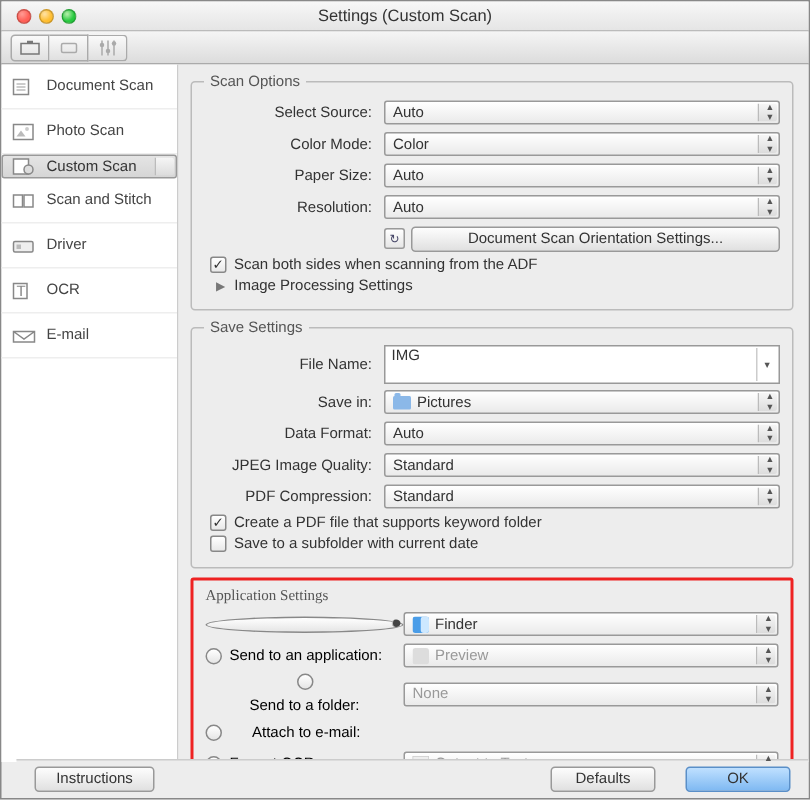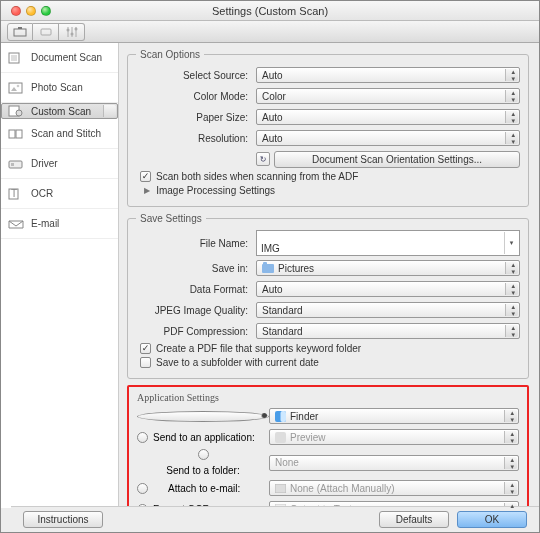--- a/index.html
+++ b/index.html
@@ -23,21 +23,21 @@
 .sicon { width: 18px; height: 14px; display: flex; align-items: center; justify-content: center; }
 .content { flex: 1; padding: 6px 10px 4px 8px; overflow: hidden; background: #ededed; }
 fieldset { border: 1px solid #bbb; border-radius: 3px; margin-bottom: 6px; padding: 6px 8px 8px 8px; background: #ededed; }
 legend { font-size: 10px; color: #555; padding: 0 4px; }
 .row { display: flex; align-items: center; margin-bottom: 3px; min-height: 18px; }
 .lbl { width: 120px; text-align: right; padding-right: 8px; color: #333; font-size: 10px; }
 .sel { flex: 1; height: 16px; border: 1px solid #999; border-radius: 2px; background: linear-gradient(#fff,#eaeaea); position: relative; display: flex; align-items: center; padding: 0 16px 0 5px; font-size: 10px; color: #333; }
 .sel.dim { color: #999; }
 .sel::after { content: ""; position: absolute; right: 1px; top: 1px; bottom: 1px; width: 12px; border-left: 1px solid #bbb; background: linear-gradient(#f6f6f6,#dcdcdc); border-radius: 0 2px 2px 0; }
 .selarrow { position: absolute; right: 4px; top: 50%; transform: translateY(-50%); font-size: 7px; line-height: 7px; color: #555; z-index: 1; text-align: center; }
-.txt { flex: 1; height: 16px; border: 1px solid #999; background: #fff; padding: 12px 4px; font-size: 10px; color: #333; display: flex; align-items: flex-start; }
+.txt { flex: 1; height: 16px; border: 1px solid #999; background: #fff; padding: 12px 4px; font-size: 10px; color: #333; display: flex; align-items: flex-end; }
 .txtarrow { width: 14px; border-left: 1px solid #ccc; text-align: center; font-size: 7px; color: #555; position: absolute; right: 1px; top: 1px; bottom: 1px; display: flex; align-items: center; justify-content: center; }
 .btn { height: 17px; border: 1px solid #999; border-radius: 3px; background: linear-gradient(#fdfdfd,#e0e0e0); padding: 0 10px; font-size: 10px; color: #333; display: inline-flex; align-items: center; justify-content: center; }
 .btn.blue { background: linear-gradient(#bfe0ff,#7fb9f2); border-color: #5a8fc8; }
 .cb { display: flex; align-items: center; gap: 5px; margin: 3px 0 2px 4px; font-size: 10px; color: #333; }
 .cbox { width: 11px; height: 11px; border: 1px solid #888; border-radius: 2px; background: linear-gradient(#fff,#e8e8e8); display: flex; align-items: center; justify-content: center; }
 .cbox.chk::after { content: "✓"; font-size: 9px; color: #333; line-height: 1; }
 .tri { margin: 3px 0 2px 8px; display: flex; align-items: center; gap: 6px; font-size: 10px; color: #333; }
 .radio { width: 11px; height: 11px; border: 1px solid #888; border-radius: 50%; background: linear-gradient(#fff,#e5e5e5); display: flex; align-items: center; justify-content: center; }
 .radio.sel::after { content: ""; width: 5px; height: 5px; border-radius: 50%; background: #444; }
 .appset { border: 2px solid #e22; padding: 5px 8px 8px 8px; background: #ededed; border-radius: 2px; }
@@ -289,29 +289,20 @@
           <div class="sel dim">
               <span>None</span>
               <span class="selarrow">▴<br>▾</span>
             </div>
         </div>
         <div class="row">
           <div style="width:132px;display:flex;align-items:center;gap:20px;">
             <span class="radio"></span>
             <span>Attach to e-mail:</span>
           </div>
-          <div class="sel dim">
-              <span class="appicon">
-                <svg width="11" height="9">
-                  <rect width="11" height="9" fill="#ddd" stroke="#bbb"></rect>
-                </svg>
-              </span>
-              <span>None (Attach Manually)</span>
-              <span class="selarrow">▴<br>▾</span>
-            </div>
         </div>
         <div class="row">
           <div style="width:132px;display:flex;align-items:center;gap:5px;">
             <span class="radio"></span>
             <span>Format OCR:</span>
           </div>
           <div class="sel dim">
               <span class="appicon">
                 <svg width="11" height="11">
                   <rect width="11" height="11" fill="#eee" stroke="#ccc"></rect>
@@ -325,20 +316,20 @@
       </div>
 
     </div>
   </div>
 
   <div class="footer">
     <div class="btn" style="width:80px">
         <span>Instructions</span>
       </div>
     <div class="spacer"></div>
-    <div class="btn" style="width:70px;margin-right:8px">
+    <div class="btn" style="width:70px;margin-right:20px">
         <span>Defaults</span>
       </div>
     <div class="btn blue" style="width:70px">
         <span>OK</span>
       </div>
   </div>
 </div>
 
 </body></html>

